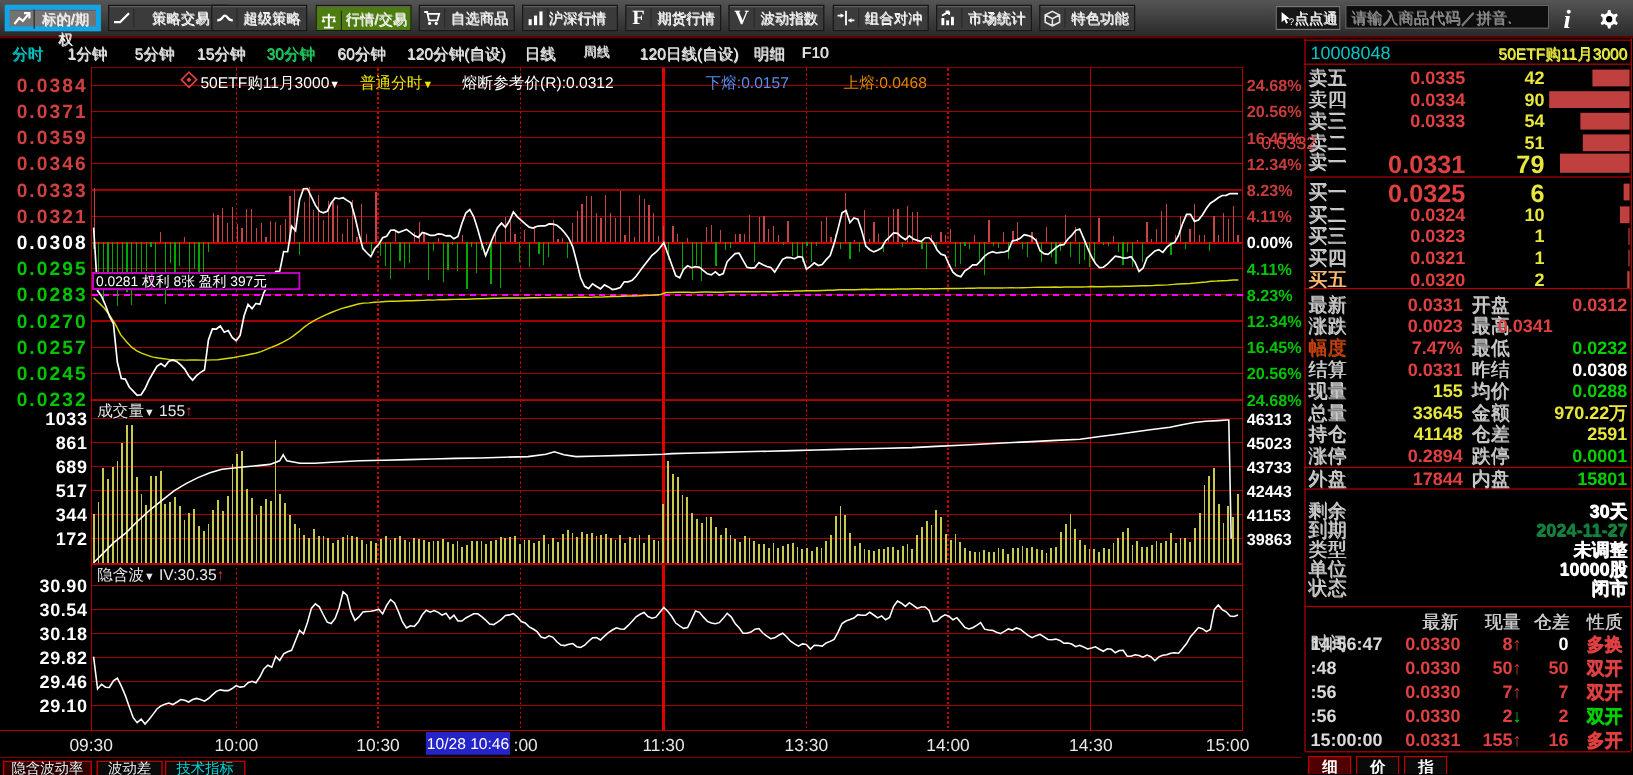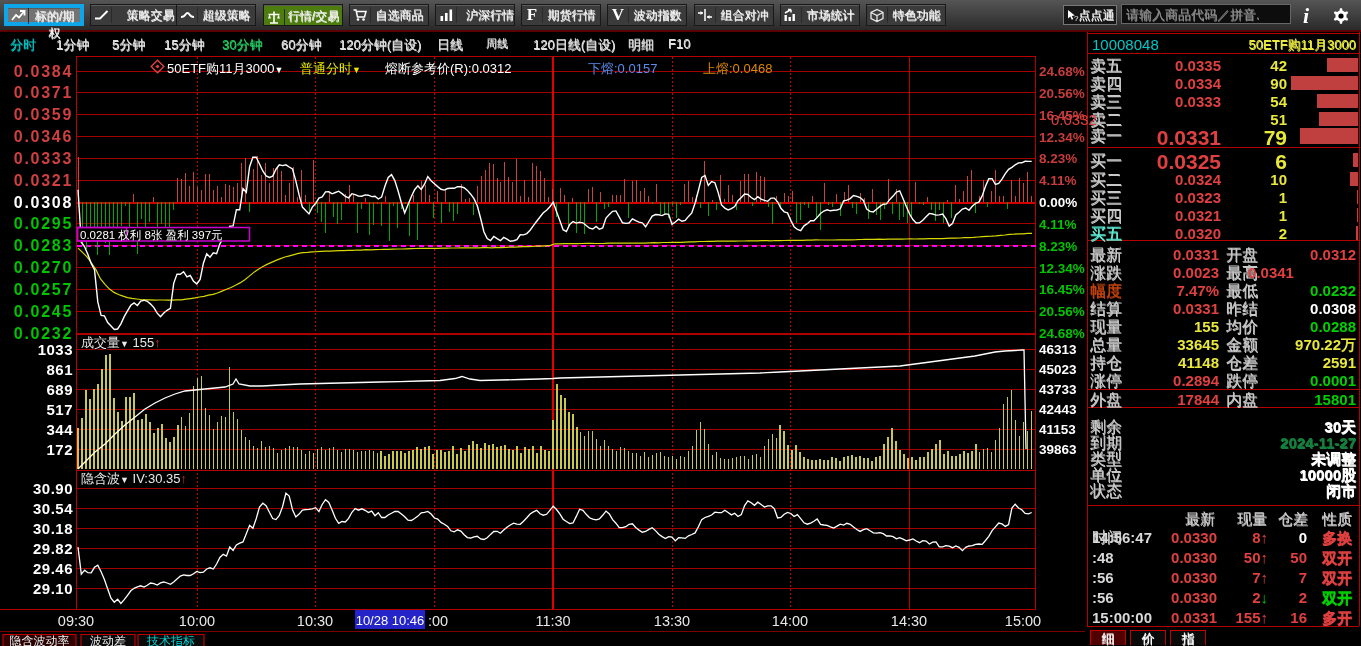--- a/index.html
+++ b/index.html
@@ -51,21 +51,21 @@
 <div class="cjs" style="flex:1;text-align:center;color:#f2f2f2;font-size:12px">自选商品</div>
   </div>
 <div style="position:absolute;left:435px;top:4px;width:80px;height:22px;background:#3b3b3b;border:1px solid #181818;box-shadow:inset 0 1px 0 #5c5c5c;display:flex;align-items:center">
 <div style="width:21px;display:flex;justify-content:center;align-items:center;border-right:1px solid #2a2a2a;height:16px">
       <svg width="15" height="14" viewBox="0 0 15 14">
         <rect x="1.5" y="8" width="2.6" height="5" fill="#fff"></rect>
         <rect x="6" y="5" width="2.6" height="8" fill="#fff"></rect>
         <rect x="10.5" y="1.5" width="2.6" height="11.5" fill="#fff"></rect>
       </svg>
     </div>
-<div class="cjs" style="flex:1;text-align:right;color:#f2f2f2;font-size:12px">沪深行情</div>
+<div class="cjs" style="flex:1;text-align:left;color:#f2f2f2;font-size:12px">沪深行情</div>
   </div>
 <div style="position:absolute;left:521px;top:4px;width:80px;height:22px;background:#3b3b3b;border:1px solid #181818;box-shadow:inset 0 1px 0 #5c5c5c;display:flex;align-items:center">
 <div style="width:21px;display:flex;justify-content:center;align-items:center;border-right:1px solid #2a2a2a;height:16px">
       <div style="font-size:17px;font-weight:bold;color:#fff;font-family:'Liberation Serif',serif">F</div>
     </div>
 <div class="cjs" style="flex:1;text-align:center;color:#f2f2f2;font-size:12px">期货行情</div>
   </div>
 <div style="position:absolute;left:607px;top:4px;width:80px;height:22px;background:#3b3b3b;border:1px solid #181818;box-shadow:inset 0 1px 0 #5c5c5c;display:flex;align-items:center">
 <div style="width:21px;display:flex;justify-content:center;align-items:center;border-right:1px solid #2a2a2a;height:16px">
       <div style="font-size:17px;font-weight:bold;color:#fff;font-family:'Liberation Serif',serif">V</div>
@@ -294,21 +294,21 @@
 <div class="" style="position:absolute;left:1117px;top:171px;width:170px;text-align:right;color:#e8e83c;font-size:15px;font-weight:bold;line-height:17px;white-space:nowrap">10</div>
 <div style="position:absolute;left:1350px;top:172px;width:8px;height:14px;background:#c04040"></div>
 <div class="cjs" style="position:absolute;left:1090px;top:189px;color:#c8c8c8;font-size:16px;line-height:18px;white-space:nowrap">买三</div>
 <div class="" style="position:absolute;left:1051px;top:189px;width:170px;text-align:right;color:#e04040;font-size:15px;font-weight:bold;line-height:17px;white-space:nowrap">0.0323</div>
 <div class="" style="position:absolute;left:1117px;top:189px;width:170px;text-align:right;color:#e8e83c;font-size:15px;font-weight:bold;line-height:17px;white-space:nowrap">1</div>
 <div style="position:absolute;left:1357px;top:190px;width:1px;height:14px;background:#c04040"></div>
 <div class="cjs" style="position:absolute;left:1090px;top:207px;color:#c8c8c8;font-size:16px;line-height:18px;white-space:nowrap">买四</div>
 <div class="" style="position:absolute;left:1051px;top:207px;width:170px;text-align:right;color:#e04040;font-size:15px;font-weight:bold;line-height:17px;white-space:nowrap">0.0321</div>
 <div class="" style="position:absolute;left:1117px;top:207px;width:170px;text-align:right;color:#e8e83c;font-size:15px;font-weight:bold;line-height:17px;white-space:nowrap">1</div>
 <div style="position:absolute;left:1357px;top:208px;width:1px;height:14px;background:#c04040"></div>
-<div class="cjs" style="position:absolute;left:1090px;top:225px;color:#5eead4;font-size:16px;line-height:18px;white-space:nowrap">买五</div>
+<div class="cjs" style="position:absolute;left:1090px;top:225px;color:#fdba74;font-size:16px;line-height:18px;white-space:nowrap">买五</div>
 <div class="" style="position:absolute;left:1051px;top:225px;width:170px;text-align:right;color:#e04040;font-size:15px;font-weight:bold;line-height:17px;white-space:nowrap">0.0320</div>
 <div class="" style="position:absolute;left:1117px;top:225px;width:170px;text-align:right;color:#e8e83c;font-size:15px;font-weight:bold;line-height:17px;white-space:nowrap">2</div>
 <div style="position:absolute;left:1356px;top:226px;width:2px;height:14px;background:#c04040"></div>
 <div class="cjs" style="position:absolute;left:1090px;top:245.5px;color:#c8c8c8;font-size:16px;line-height:18px;white-space:nowrap">最新</div>
 <div class="" style="position:absolute;left:1049px;top:245.5px;width:170px;text-align:right;color:#e04040;font-size:15px;font-weight:bold;line-height:17px;white-space:nowrap">0.0331</div>
 <div class="cjs" style="position:absolute;left:1226px;top:245.5px;color:#c8c8c8;font-size:16px;line-height:18px;white-space:nowrap">开盘</div>
 <div class="" style="position:absolute;left:1186px;top:245.5px;width:170px;text-align:right;color:#e04040;font-size:15px;font-weight:bold;line-height:17px;white-space:nowrap">0.0312</div>
 <div class="cjs" style="position:absolute;left:1090px;top:263.6px;color:#c8c8c8;font-size:16px;line-height:18px;white-space:nowrap">涨跌</div>
 <div class="" style="position:absolute;left:1049px;top:263.6px;width:170px;text-align:right;color:#e04040;font-size:15px;font-weight:bold;line-height:17px;white-space:nowrap">0.0023</div>
 <div class="cjs" style="position:absolute;left:1226px;top:263.6px;color:#c8c8c8;font-size:16px;line-height:18px;white-space:nowrap">最高</div>

